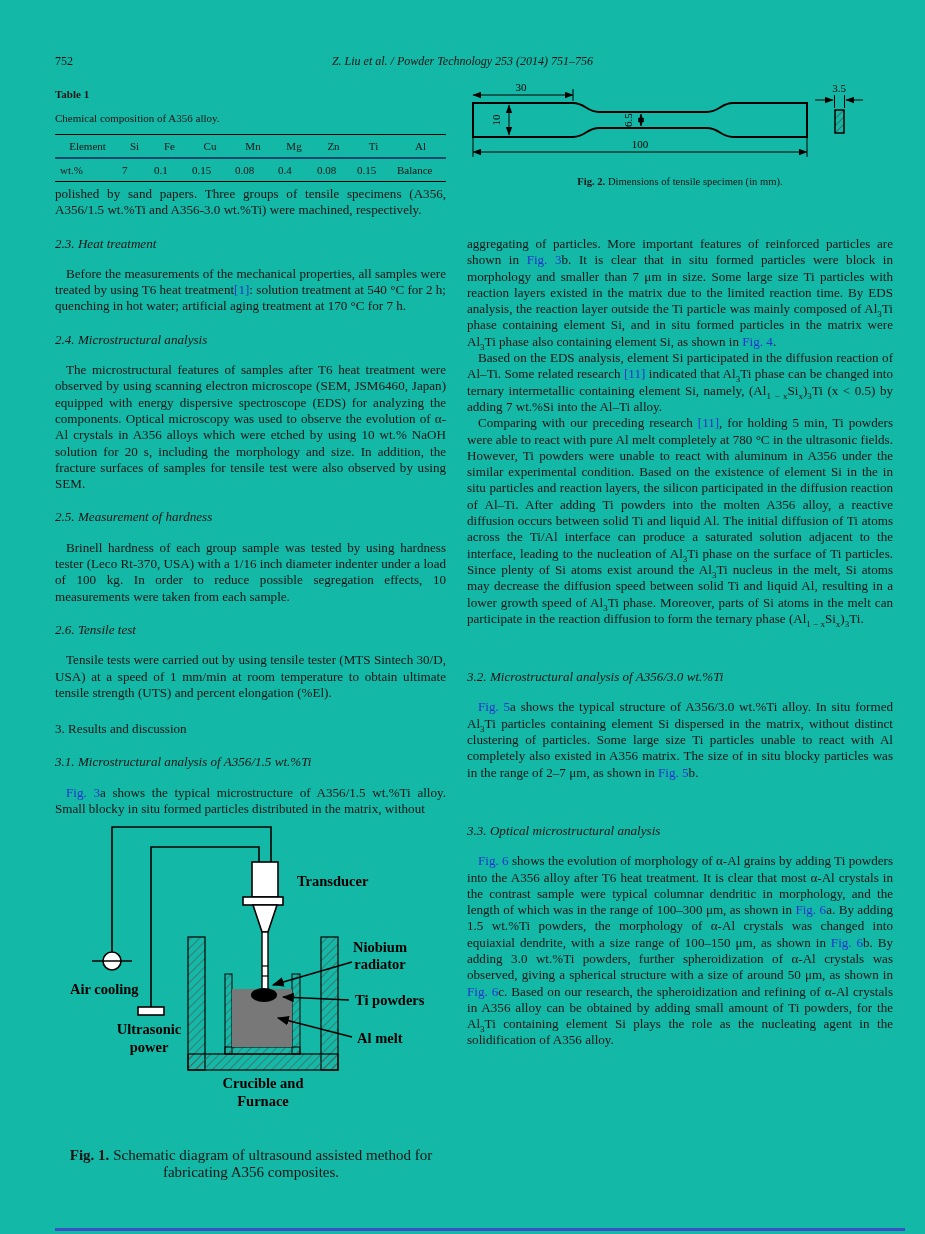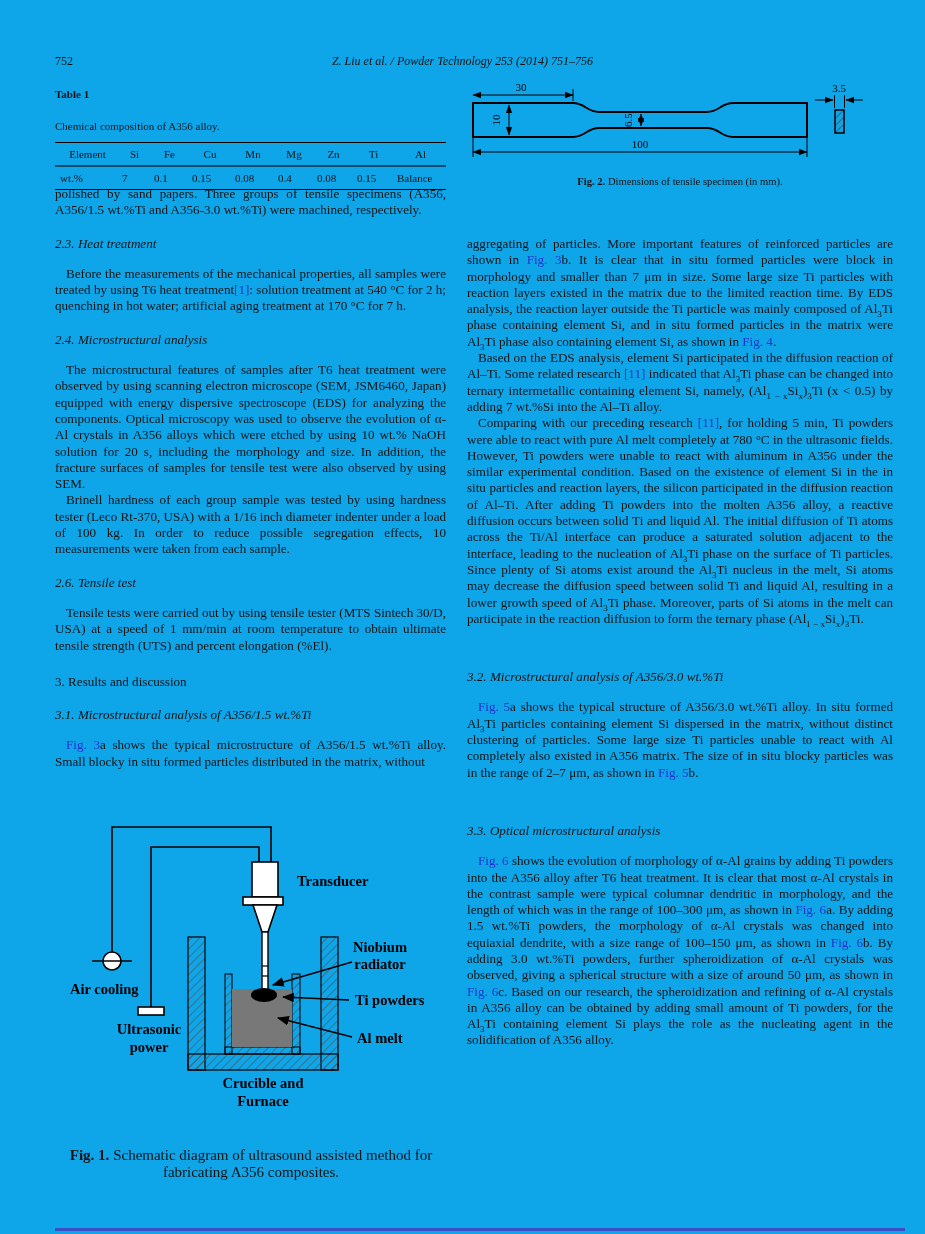--- a/index.html
+++ b/index.html
@@ -1,27 +1,27 @@
 <!DOCTYPE html>
 <html style="--link: #2433cf; --rule: #3d4fc4;"><head>
 <meta charset="utf-8">
 <style>
   html,body{margin:0;padding:0;}
   body{width:925px;height:1234px;background:#fff;position:relative;
        font-family:"Liberation Serif","DejaVu Serif",serif;color:#141414;}
-  .page{position:absolute;inset:0;background:#0ea5e9;overflow:hidden;}
+  .page{position:absolute;inset:0;background:#14b8a6;overflow:hidden;}
 
   
   .hdr-num{position:absolute;left:55px;top:54px;font-size:12px;}
   .hdr-title{position:absolute;left:0;right:0;top:54px;text-align:center;
              font-style:italic;font-size:12px;}
 
   
   #table1{position:absolute;left:55px;top:88px;width:391px;font-size:11px;}
-  #table1 .tbl-label{font-weight:bold;margin-bottom:20px;}
+  #table1 .tbl-label{font-weight:bold;margin-bottom:12px;}
   #table1 .tbl-caption{margin-bottom:10px;}
   #table1 table{border-collapse:collapse;width:100%;
                 border-top:1.4px solid #000;border-bottom:1.4px solid #000;}
   #table1 th{font-weight:normal;text-align:center;padding:5px 2px 5px 5px;
              border-bottom:2px solid #0c4a6e;}
   #table1 td{text-align:left;padding:5px 2px 5px 5px;}
 
   
   .col{position:absolute;font-size:13.1px;line-height:16.3px;text-align:justify;}
   #left-col{left:55px;top:186px;width:391px;}
@@ -133,20 +133,21 @@
     <b>Fig. 2.</b>
     <span>Dimensions of tensile specimen (in mm).</span>
   </div>
 
   <div id="left-col" class="col">
       <p class="para"><span>polished by sand papers. Three groups of tensile specimens (A356, A356/1.5 wt.%Ti and A356-3.0 wt.%Ti) were machined, respectively.</span></p>
       <div class="h3">2.3. Heat treatment</div>
       <p class="para indent"><span>Before the measurements of the mechanical properties, all samples were treated by using T6 heat treatment</span><span class="link">[1]</span><span>: solution treatment at 540 °C for 2 h; quenching in hot water; artificial aging treatment at 170 °C for 7 h.</span></p>
       <div class="h3">2.4. Microstructural analysis</div>
       <p class="para indent"><span>The microstructural features of samples after T6 heat treatment were observed by using scanning electron microscope (SEM, JSM6460, Japan) equipped with energy dispersive spectroscope (EDS) for analyzing the components. Optical microscopy was used to observe the evolution of α-Al crystals in A356 alloys which were etched by using 10 wt.% NaOH solution for 20 s, including the morphology and size. In addition, the fracture surfaces of samples for tensile test were also observed by using SEM.</span></p>
+      <div class="h3">2.5. Measurement of hardness</div>
       <p class="para indent"><span>Brinell hardness of each group sample was tested by using hardness tester (Leco Rt-370, USA) with a 1/16 inch diameter indenter under a load of 100 kg. In order to reduce possible segregation effects, 10 measurements were taken from each sample.</span></p>
       <div class="h3">2.6. Tensile test</div>
       <p class="para indent"><span>Tensile tests were carried out by using tensile tester (MTS Sintech 30/D, USA) at a speed of 1 mm/min at room temperature to obtain ultimate tensile strength (UTS) and percent elongation (%El).</span></p>
       <div class="h2">3. Results and discussion</div>
       <div class="h3">3.1. Microstructural analysis of A356/1.5 wt.%Ti</div>
       <p class="para indent"><span class="link">Fig. 3</span><span>a shows the typical microstructure of A356/1.5 wt.%Ti alloy. Small blocky in situ formed particles distributed in the matrix, without</span></p>
     </div>
   <div id="right-col" class="col">
       <p class="para"><span>aggregating of particles. More important features of reinforced particles are shown in </span><span class="link">Fig. 3</span><span>b. It is clear that in situ formed particles were block in morphology and smaller than 7 μm in size. Some large size Ti particles with reaction layers existed in the matrix due to the limited reaction time. By EDS analysis, the reaction layer outside the Ti particle was mainly composed of Al</span><sub>3</sub><span>Ti phase containing element Si, and in situ formed particles in the matrix were Al</span><sub>3</sub><span>Ti phase also containing element Si, as shown in </span><span class="link">Fig. 4</span><span>.</span></p>
       <p class="para indent"><span>Based on the EDS analysis, element Si participated in the diffusion reaction of Al–Ti. Some related research </span><span class="link">[11]</span><span> indicated that Al</span><sub>3</sub><span>Ti phase can be changed into ternary intermetallic containing element Si, namely, (Al</span><sub>1 − x</sub><span>Si</span><sub>x</sub><span>)</span><sub>3</sub><span>Ti (x &lt; 0.5) by adding 7 wt.%Si into the Al–Ti alloy.</span></p>

